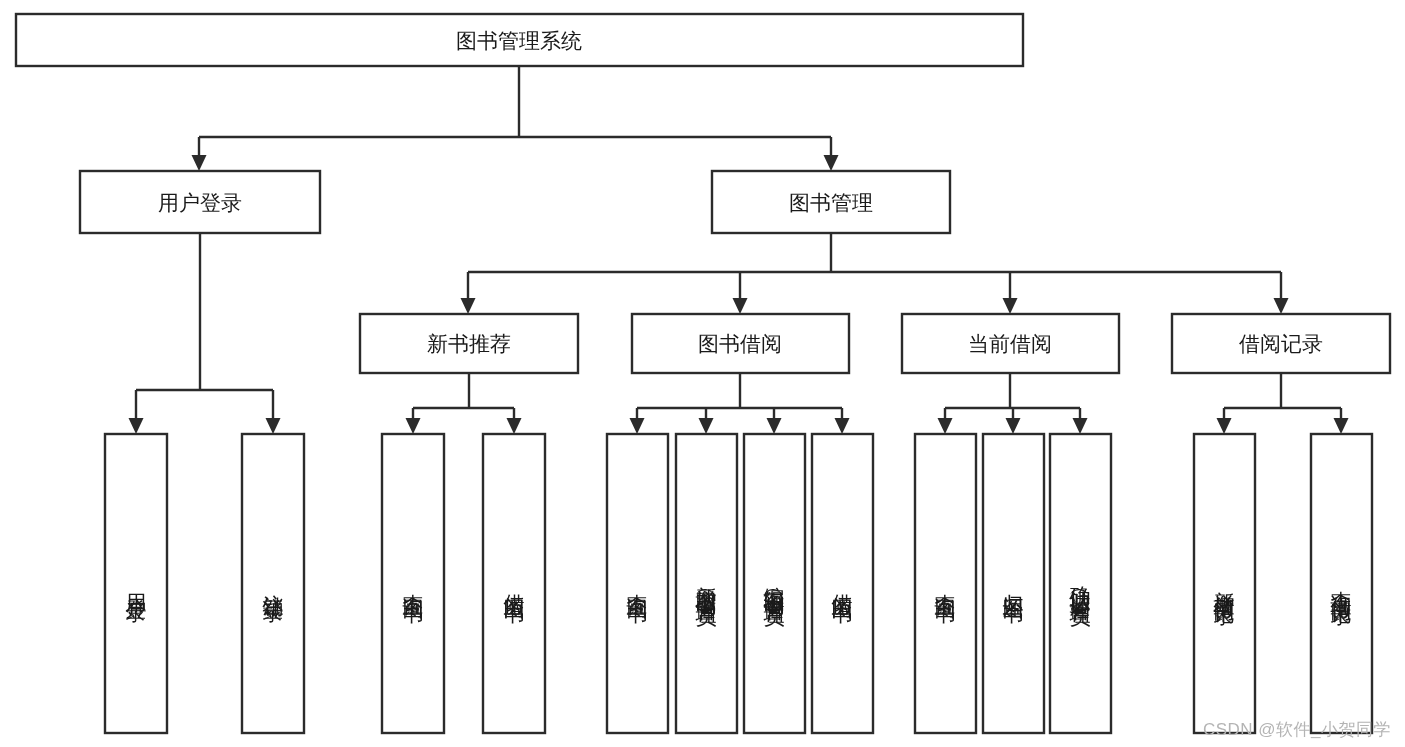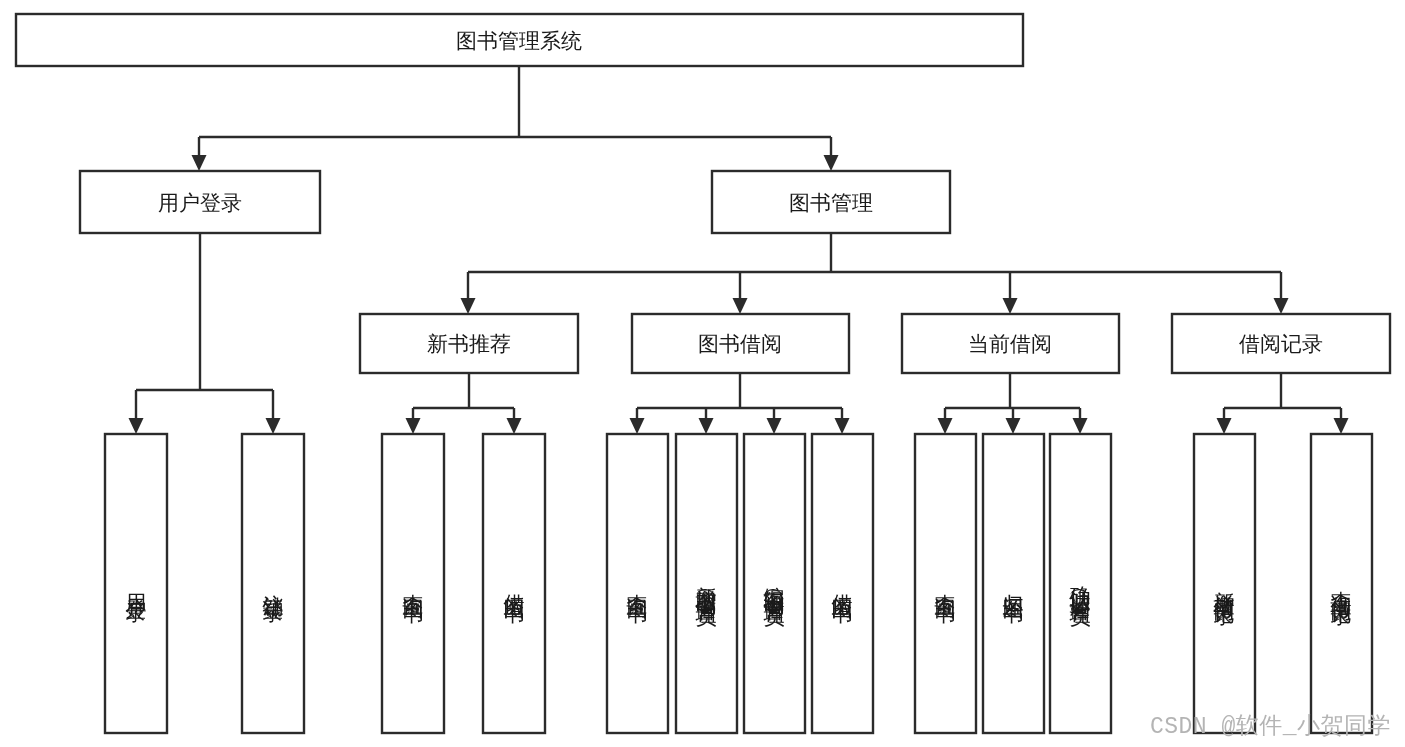--- a/index.html
+++ b/index.html
@@ -56,22 +56,22 @@
     font-size: 21px;
     text-anchor: middle;
     dominant-baseline: central;
     writing-mode: vertical-rl;
     letter-spacing: 3px;
   }
   .watermark {
     position: absolute;
     right: 14px;
     bottom: 6px;
-    font-family: Liberation Mono, monospace;
-    font-size: 23px;
+    font-family: Liberation Sans, sans-serif;
+    font-size: 17px;
     color: #b4b4b4;
     white-space: nowrap;
     letter-spacing: 0.5px;
     pointer-events: none;
   }
 </style>
 </head>
 <body>
 
 <div id="diagram-root">

